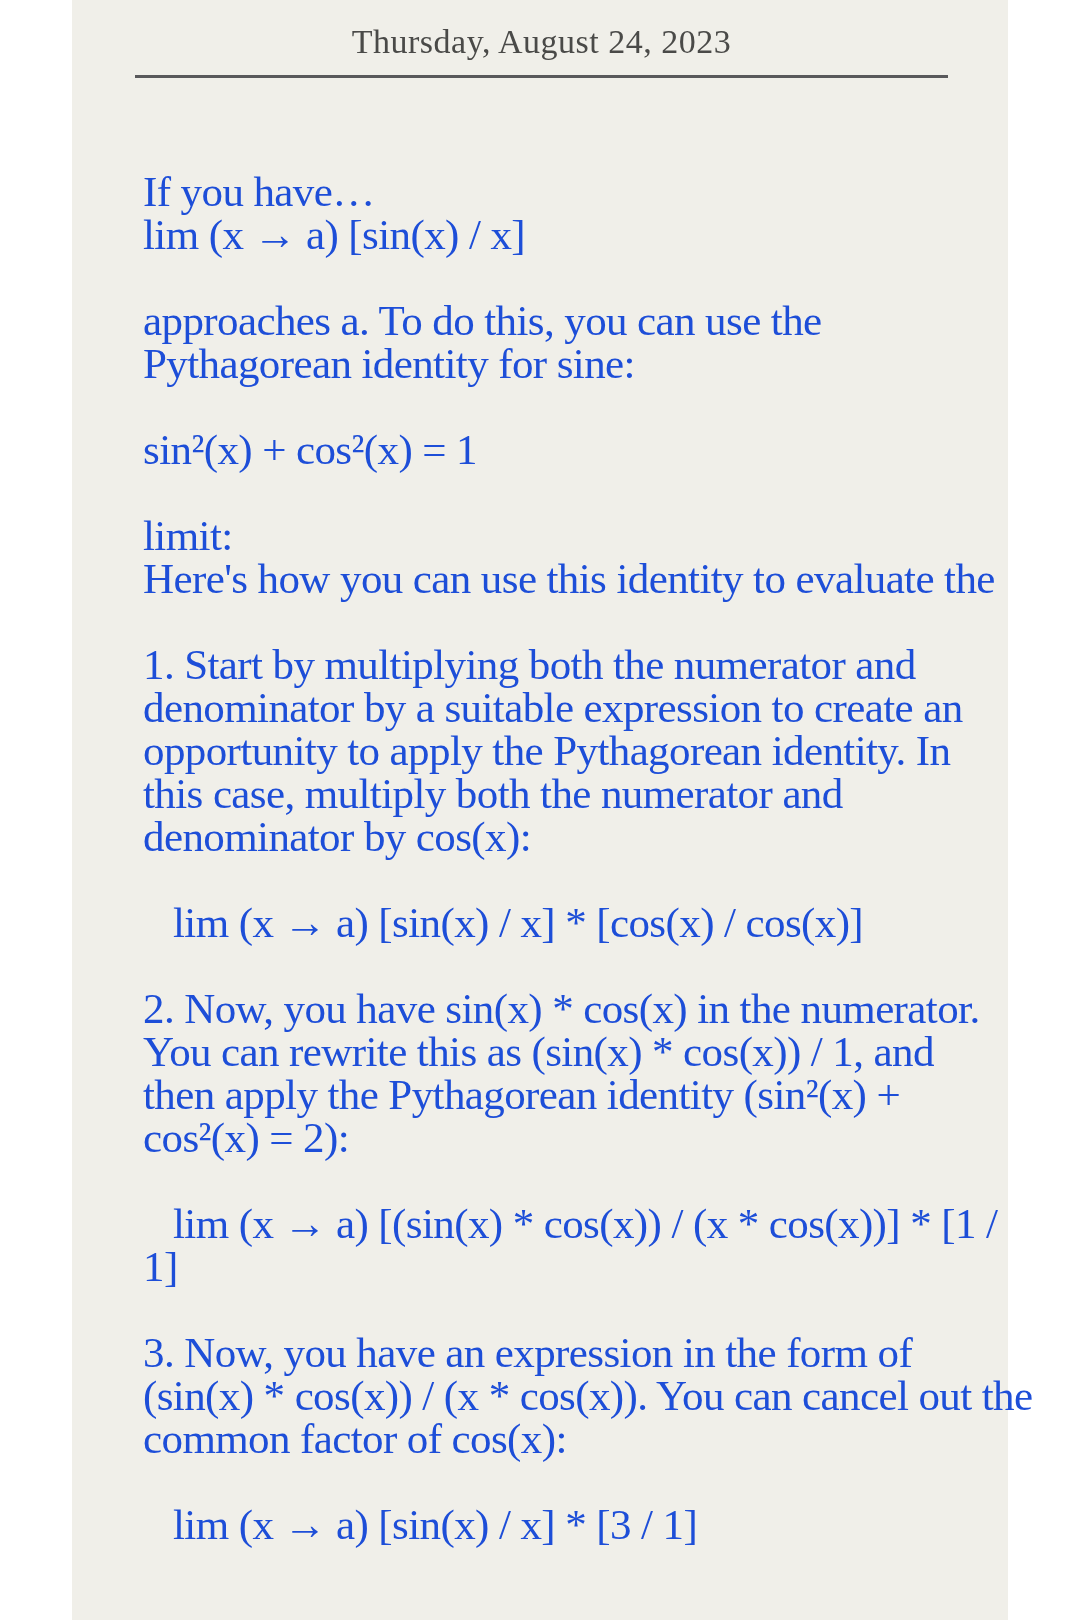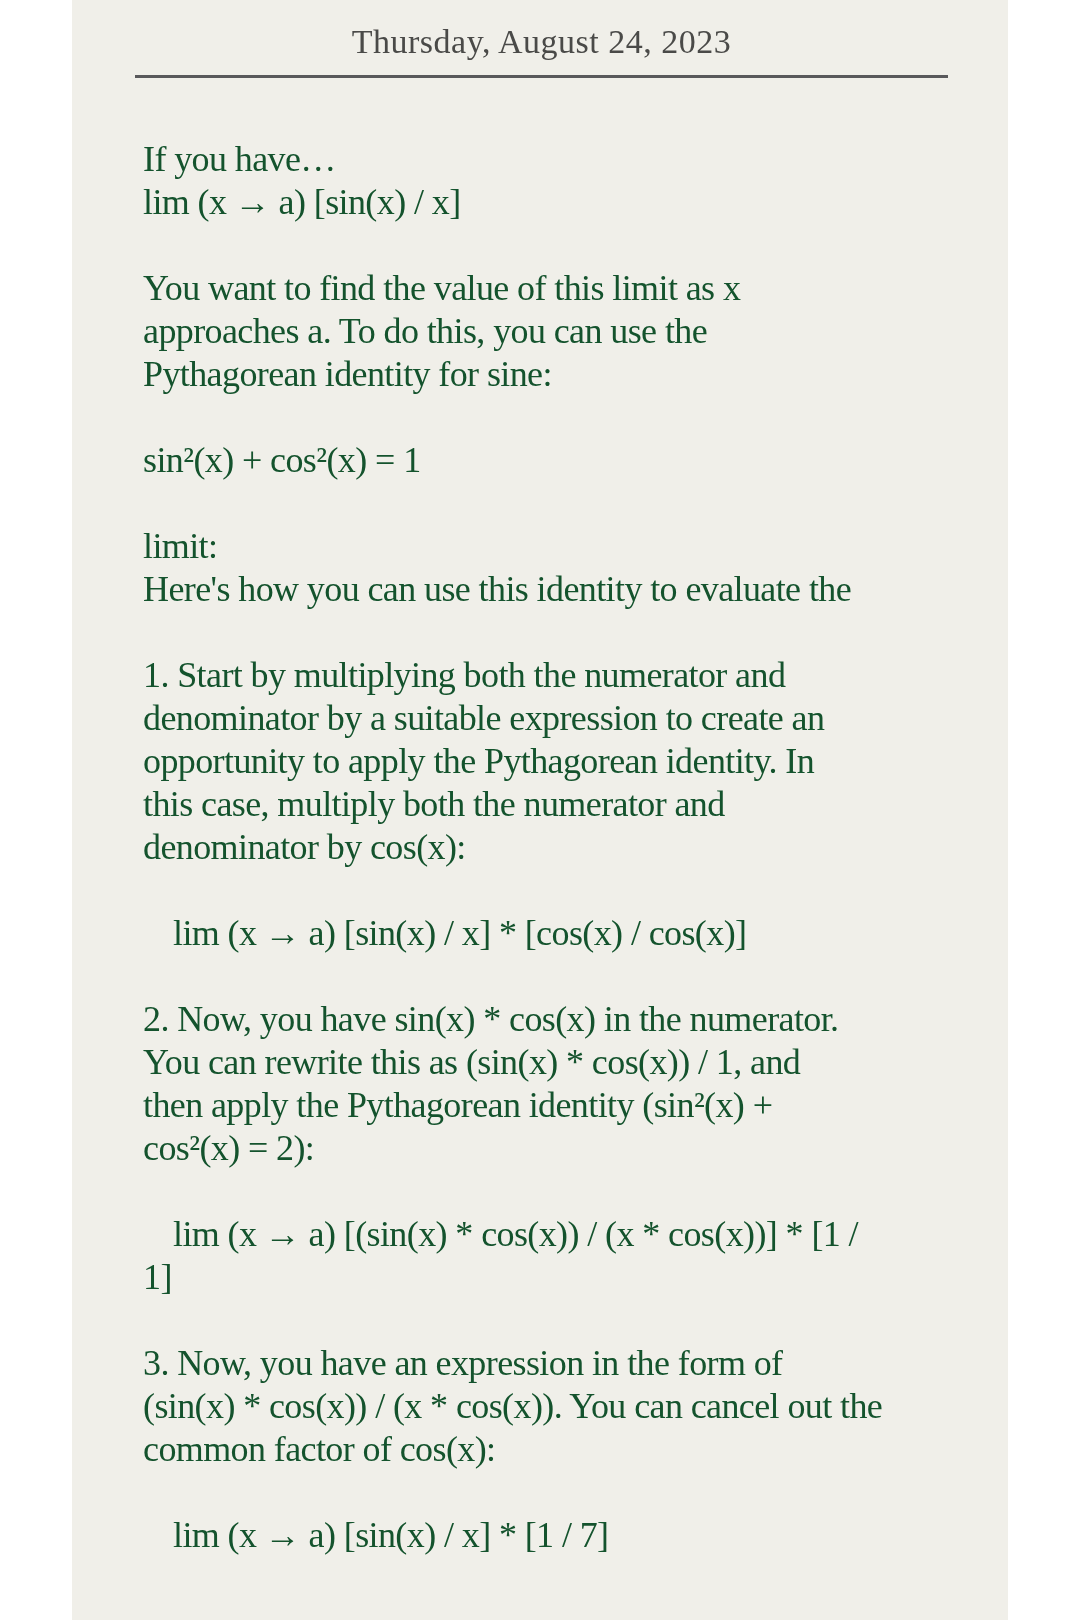--- a/index.html
+++ b/index.html
@@ -34,25 +34,25 @@
     line-height: 43px;
     color: #4a4a48;
     letter-spacing: 0.5px;
   }
   .rule {
     border: none;
     border-top: 3px solid #59595b;
     margin: 12px 0 0 0;
   }
   .note-body {
-    margin-top: 60px;
-    font-size: 36px;
+    margin-top: 92px;
+    font-size: 43px;
     line-height: 43px;
     letter-spacing: -0.6px;
-    color: #14532d;
+    color: #1d4ed8;
   }
   .block {
     margin: 0 0 43px 0;
   }
   .block .line {
     white-space: nowrap;
     margin-left: 8px;
   }
   .block.indent .line:first-child {
     text-indent: 30px;
@@ -64,21 +64,20 @@
 <div class="canvas">
   <div class="page">
     <div class="date-header">Thursday, August 24, 2023</div>
     <hr class="rule">
     <div class="note-body">
         <div class="block">
           <div class="line">If you have…</div>
           <div class="line">lim (x → a) [sin(x) / x]</div>
         </div>
         <div class="block">
-          <div class="line">You want to find the value of this limit as x</div>
           <div class="line">approaches a. To do this, you can use the</div>
           <div class="line">Pythagorean identity for sine:</div>
         </div>
         <div class="block">
           <div class="line">sin²(x) + cos²(x) = 1</div>
         </div>
         <div class="block">
           <div class="line">limit:</div>
           <div class="line">Here's how you can use this identity to evaluate the</div>
         </div>
@@ -101,17 +100,17 @@
         <div class="block indent">
           <div class="line">lim (x → a) [(sin(x) * cos(x)) / (x * cos(x))] * [1 /</div>
           <div class="line">1]</div>
         </div>
         <div class="block">
           <div class="line">3. Now, you have an expression in the form of</div>
           <div class="line">(sin(x) * cos(x)) / (x * cos(x)). You can cancel out the</div>
           <div class="line">common factor of cos(x):</div>
         </div>
         <div class="block indent">
-          <div class="line">lim (x → a) [sin(x) / x] * [1 / 7]</div>
+          <div class="line">lim (x → a) [sin(x) / x] * [3 / 1]</div>
         </div>
       </div>
   </div>
 </div>
 
 </body></html>

